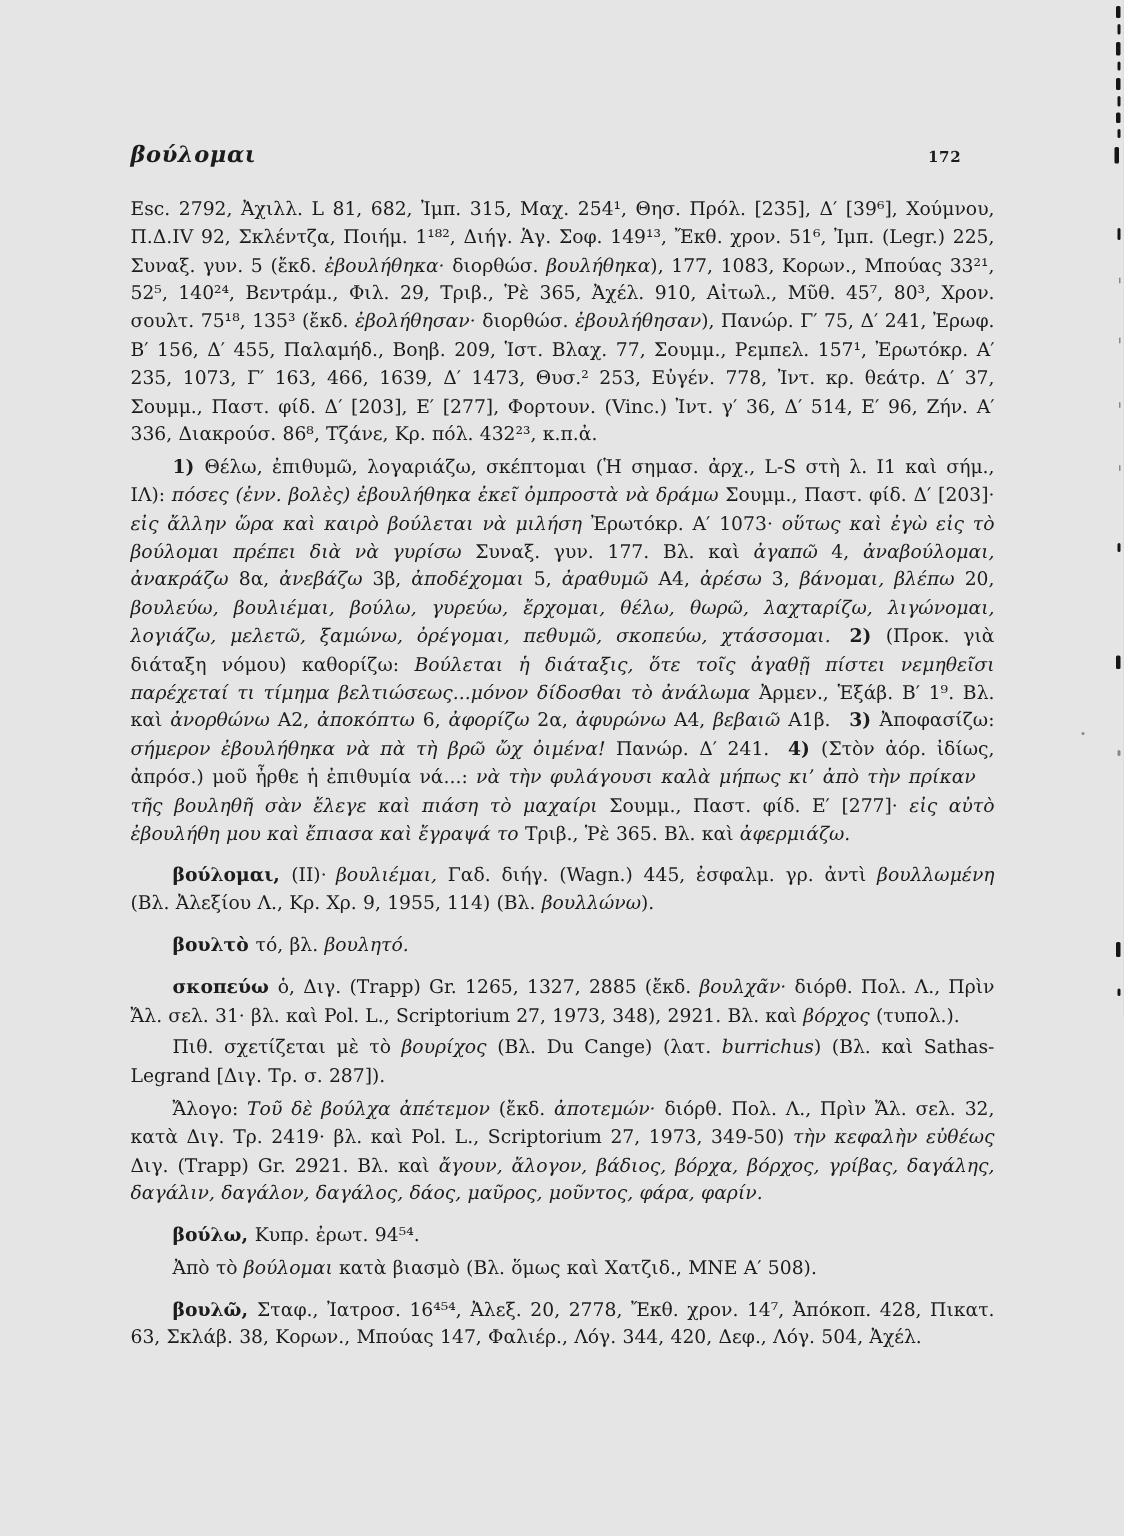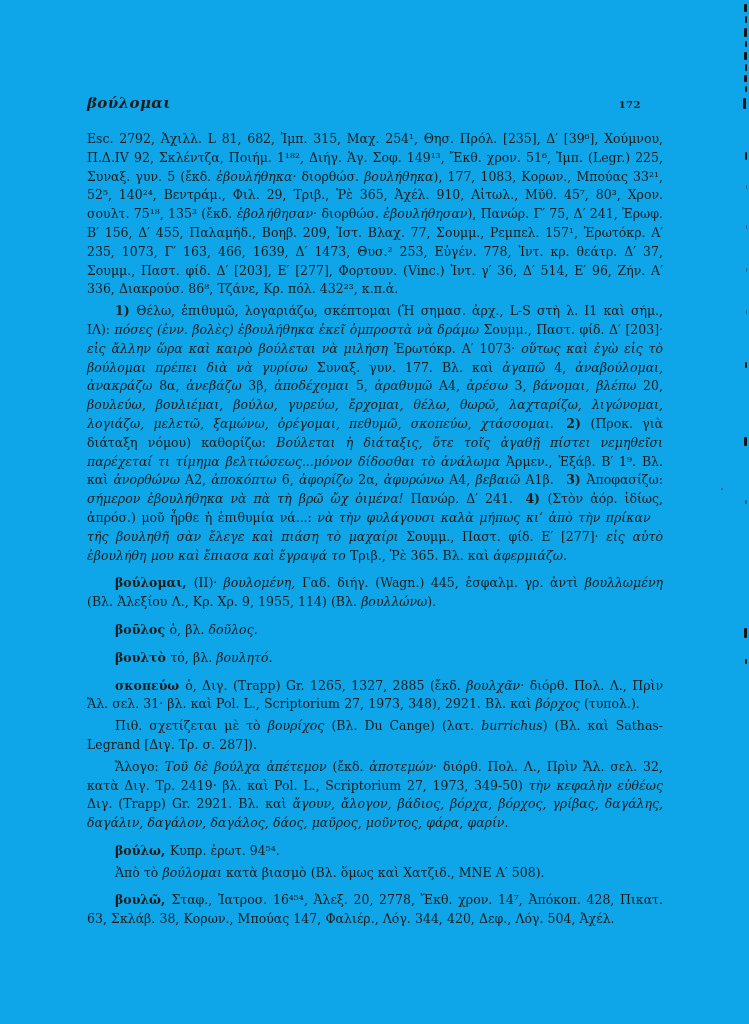--- a/index.html
+++ b/index.html
@@ -1,20 +1,20 @@
 <!DOCTYPE html>
 <html><head>
 <meta charset="utf-8">
 <style>
   html,body{margin:0;padding:0;background:#d8d5cf;}
   .page{
     position:relative;
     width:749px;height:1024px;
     margin:0 auto;
-    background:#0ea5e9;
+    background:#e5e5e5;
     overflow:hidden;
     font-family:"DejaVu Serif","Liberation Serif",serif;
     color:#1d1c1a;
   }
   .header{
     position:absolute;top:94px;left:87px;width:576px;
     display:flex;justify-content:space-between;align-items:baseline;
   }
   .running-title{font-style:italic;font-size:15px;font-weight:600;letter-spacing:.4px;}
   .page-number{font-weight:700;font-size:10px;margin-right:22px;letter-spacing:.5px;}
@@ -38,22 +38,21 @@
 <div class="page">
 
   <div class="header">
     <span class="running-title">βούλομαι</span>
     <span class="page-number">172</span>
   </div>
 
   <div class="text-block">
       <p class="para no-indent"><span>Esc. 2792, Ἀχιλλ. L 81, 682, Ἰμπ. 315, Μαχ. 254¹, Θησ. Πρόλ. [235], Δ′ [39⁶], Χούμνου, Π.Δ.IV 92, Σκλέντζα, Ποιήμ. 1¹⁸², Διήγ. Ἁγ. Σοφ. 149¹³, Ἔκθ. χρον. 51⁶, Ἰμπ. (Legr.) 225, Συναξ. γυν. 5 (ἔκδ. </span><span class="i">ἐβουλήθηκα·</span><span> διορθώσ. </span><span class="i">βουλήθηκα</span><span>), 177, 1083, Κορων., Μπούας 33²¹, 52⁵, 140²⁴, Βεντράμ., Φιλ. 29, Τριβ., Ῥὲ 365, Ἀχέλ. 910, Αἰτωλ., Μῦθ. 45⁷, 80³, Χρον. σουλτ. 75¹⁸, 135³ (ἔκδ. </span><span class="i">ἐβολήθησαν·</span><span> διορθώσ. </span><span class="i">ἐβουλήθησαν</span><span>), Πανώρ. Γ′ 75, Δ′ 241, Ἐρωφ. Β′ 156, Δ′ 455, Παλαμήδ., Βοηβ. 209, Ἱστ. Βλαχ. 77, Σουμμ., Ρεμπελ. 157¹, Ἐρωτόκρ. Α′ 235, 1073, Γ′ 163, 466, 1639, Δ′ 1473, Θυσ.² 253, Εὐγέν. 778, Ἰντ. κρ. θεάτρ. Δ′ 37, Σουμμ., Παστ. φίδ. Δ′ [203], Ε′ [277], Φορτουν. (Vinc.) Ἰντ. γ′ 36, Δ′ 514, Ε′ 96, Ζήν. Α′ 336, Διακρούσ. 86⁸, Τζάνε, Κρ. πόλ. 432²³, κ.π.ἀ.</span></p>
       <p class="para gap-small"><span class="b">1) </span><span>Θέλω, ἐπιθυμῶ, λογαριάζω, σκέπτομαι (Ἡ σημασ. ἀρχ., L-S στὴ λ. Ι1 καὶ σήμ., ΙΛ): </span><span class="i">πόσες (ἐνν. βολὲς) ἐβουλήθηκα ἐκεῖ ὀμπροστὰ νὰ δράμω </span><span>Σουμμ., Παστ. φίδ. Δ′ [203]· </span><span class="i">εἰς ἄλλην ὥρα καὶ καιρὸ βούλεται νὰ μιλήση </span><span>Ἐρωτόκρ. Α′ 1073· </span><span class="i">οὕτως καὶ ἐγὼ εἰς τὸ βούλομαι πρέπει διὰ νὰ γυρίσω </span><span>Συναξ. γυν. 177. Βλ. καὶ </span><span class="i">ἀγαπῶ </span><span>4, </span><span class="i">ἀναβούλομαι, ἀνακράζω </span><span>8α, </span><span class="i">ἀνεβάζω </span><span>3β, </span><span class="i">ἀποδέχομαι </span><span>5, </span><span class="i">ἀραθυμῶ </span><span>Α4, </span><span class="i">ἀρέσω </span><span>3, </span><span class="i">βάνομαι, βλέπω </span><span>20, </span><span class="i">βουλεύω, βουλιέμαι, βούλω, γυρεύω, ἔρχομαι, θέλω, θωρῶ, λαχταρίζω, λιγώνομαι, λογιάζω, μελετῶ, ξαμώνω, ὀρέγομαι, πεθυμῶ, σκοπεύω, χτάσσομαι.</span><span> </span><span class="b">2) </span><span>(Προκ. γιὰ διάταξη νόμου) καθορίζω: </span><span class="i">Βούλεται ἡ διάταξις, ὅτε τοῖς ἀγαθῇ πίστει νεμηθεῖσι παρέχεταί τι τίμημα βελτιώσεως...μόνον δίδοσθαι τὸ ἀνάλωμα </span><span>Ἀρμεν., Ἑξάβ. Β′ 1⁹. Βλ. καὶ </span><span class="i">ἀνορθώνω </span><span>Α2, </span><span class="i">ἀποκόπτω </span><span>6, </span><span class="i">ἀφορίζω </span><span>2α, </span><span class="i">ἀφυρώνω </span><span>Α4, </span><span class="i">βεβαιῶ </span><span>Α1β.</span><span> </span><span class="b">3) </span><span>Ἀποφασίζω: </span><span class="i">σήμερον ἐβουλήθηκα νὰ πὰ τὴ βρῶ ὤχ ὀιμένα! </span><span>Πανώρ. Δ′ 241.</span><span> </span><span class="b">4) </span><span>(Στὸν ἀόρ. ἰδίως, ἀπρόσ.) μοῦ ἦρθε ἡ ἐπιθυμία νά...: </span><span class="i">νὰ τὴν φυλάγουσι καλὰ μήπως κι’ ἀπὸ τὴν πρίκαν τῆς βουληθῆ σὰν ἔλεγε καὶ πιάση τὸ μαχαίρι </span><span>Σουμμ., Παστ. φίδ. Ε′ [277]· </span><span class="i">εἰς αὐτὸ ἐβουλήθη μου καὶ ἔπιασα καὶ ἔγραψά το </span><span>Τριβ., Ῥὲ 365. Βλ. καὶ </span><span class="i">ἀφερμιάζω.</span></p>
-      <p class="para gap-entry"><span class="b">βούλομαι, </span><span>(ΙΙ)· </span><span class="i">βουλομένη, </span><span>Γαδ. διήγ. (Wagn.) 445, ἐσφαλμ. γρ. ἀντὶ </span><span class="i">βουλλωμένη </span><span>(Βλ. Ἀλεξίου Λ., Κρ. Χρ. 9, 1955, 114) (Βλ. </span><span class="i">βουλλώνω</span><span>).</span></p>
-      <p class="para gap-entry"><span class="b">βοῦλος </span><span>ὁ, βλ. </span><span class="i">δοῦλος.</span></p>
+      <p class="para gap-entry"><span class="b">βούλομαι, </span><span>(ΙΙ)· </span><span class="i">βουλιέμαι, </span><span>Γαδ. διήγ. (Wagn.) 445, ἐσφαλμ. γρ. ἀντὶ </span><span class="i">βουλλωμένη </span><span>(Βλ. Ἀλεξίου Λ., Κρ. Χρ. 9, 1955, 114) (Βλ. </span><span class="i">βουλλώνω</span><span>).</span></p>
       <p class="para gap-entry"><span class="b">βουλτὸ </span><span>τό, βλ. </span><span class="i">βουλητό.</span></p>
       <p class="para gap-entry"><span class="b">σκοπεύω </span><span>ὁ, Διγ. (Trapp) Gr. 1265, 1327, 2885 (ἔκδ. </span><span class="i">βουλχᾶν·</span><span> διόρθ. Πολ. Λ., Πρὶν Ἄλ. σελ. 31· βλ. καὶ Pol. L., Scriptorium 27, 1973, 348), 2921. Βλ. καὶ </span><span class="i">βόρχος </span><span>(τυπολ.).</span></p>
       <p class="para gap-small"><span>Πιθ. σχετίζεται μὲ τὸ </span><span class="i">βουρίχος </span><span>(Βλ. Du Cange) (λατ. </span><span class="i">burrichus</span><span>) (Βλ. καὶ Sathas-Legrand [Διγ. Τρ. σ. 287]).</span></p>
       <p class="para gap-small"><span>Ἄλογο: </span><span class="i">Τοῦ δὲ βούλχα ἀπέτεμον </span><span>(ἔκδ. </span><span class="i">ἀποτεμών·</span><span> διόρθ. Πολ. Λ., Πρὶν Ἄλ. σελ. 32, κατὰ Διγ. Τρ. 2419· βλ. καὶ Pol. L., Scriptorium 27, 1973, 349-50) </span><span class="i">τὴν κεφαλὴν εὐθέως </span><span>Διγ. (Trapp) Gr. 2921. Βλ. καὶ </span><span class="i">ἄγουν, ἄλογον, βάδιος, βόρχα, βόρχος, γρίβας, δαγάλης, δαγάλιν, δαγάλον, δαγάλος, δάος, μαῦρος, μοῦντος, φάρα, φαρίν.</span></p>
       <p class="para gap-entry"><span class="b">βούλω, </span><span>Κυπρ. ἐρωτ. 94⁵⁴.</span></p>
       <p class="para gap-small"><span>Ἀπὸ τὸ </span><span class="i">βούλομαι </span><span>κατὰ βιασμὸ (Βλ. ὅμως καὶ Χατζιδ., ΜΝΕ Α′ 508).</span></p>
       <p class="para gap-entry"><span class="b">βουλῶ, </span><span>Σταφ., Ἰατροσ. 16⁴⁵⁴, Ἀλεξ. 20, 2778, Ἔκθ. χρον. 14⁷, Ἀπόκοπ. 428, Πικατ. 63, Σκλάβ. 38, Κορων., Μπούας 147, Φαλιέρ., Λόγ. 344, 420, Δεφ., Λόγ. 504, Ἀχέλ.</span></p>
     </div>
 
   <div class="artifact" style="left:744px;top:4px;width:3px;height:8px;"></div>

